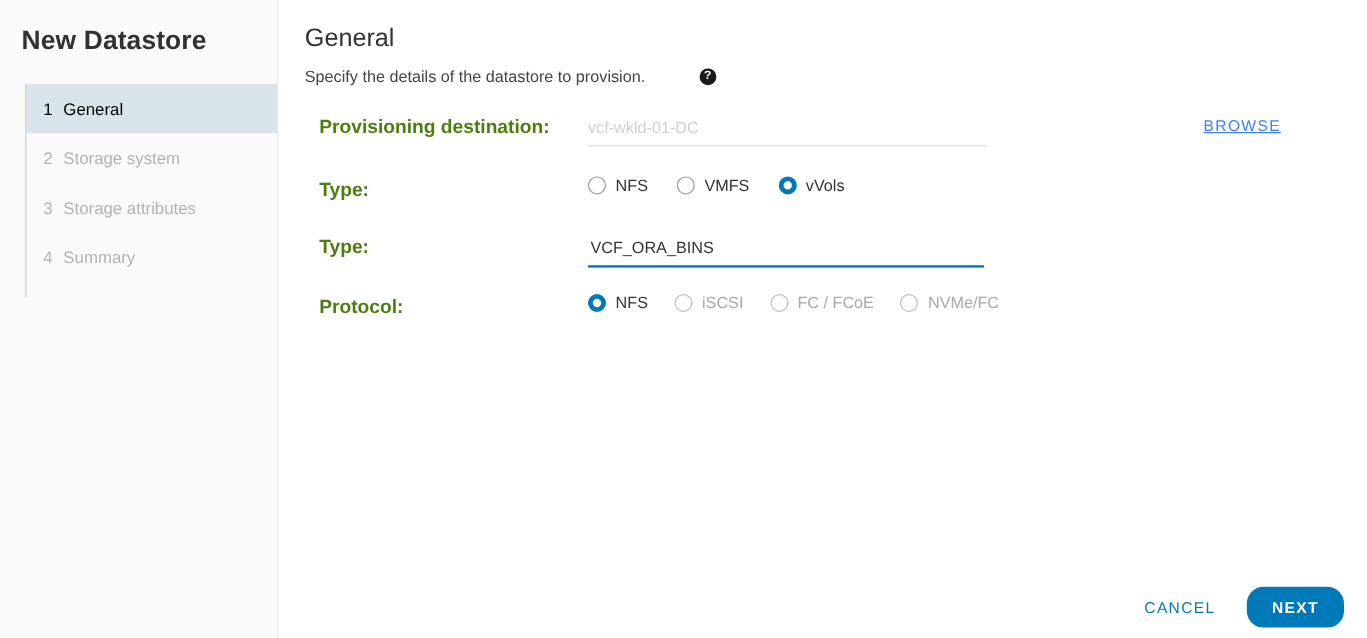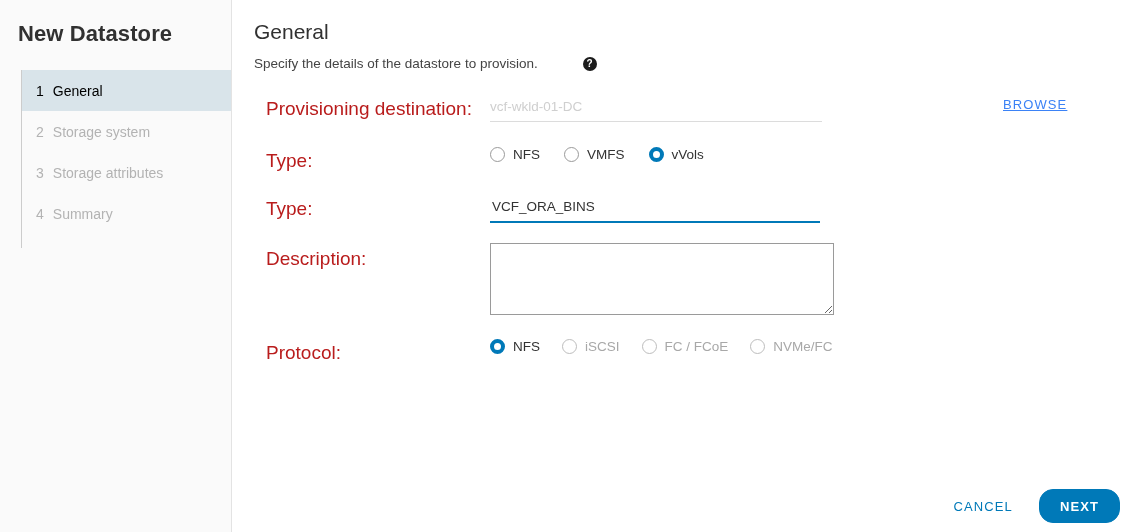--- a/index.html
+++ b/index.html
@@ -121,23 +121,23 @@
     padding-top: 22px;
   }
   .form-row {
     display: flex;
     align-items: flex-start;
     position: relative;
   }
   .form-label {
     width: 224px;
     flex: 0 0 224px;
-    font-size: 19px;
-    font-weight: normal;
-    color: #b91c1c;
+    font-size: 16px;
+    font-weight: bold;
+    color: #4d7c0f;
     padding-top: 5px;
   }
   .form-control {
     flex: 1 1 auto;
     position: relative;
   }
 
   
   #row-destination { height: 52px; }
   #destination-input {
@@ -349,26 +349,20 @@
         </div>
       </div>
 
       <div class="form-row" id="row-name">
         <div class="form-label">Type:</div>
         <div class="form-control">
           <input id="name-input" type="text" value="VCF_ORA_BINS" style="">
         </div>
       </div>
 
-      <div class="form-row" id="row-description">
-        <div class="form-label">Description:</div>
-        <div class="form-control">
-          <textarea id="description-input" placeholder="" style=""></textarea>
-        </div>
-      </div>
 
       <div class="form-row" id="row-protocol">
         <div class="form-label">Protocol:</div>
         <div class="form-control">
           <div class="radio-group">
             <div class="radio checked">
               <span class="radio-circle"></span>
               <span class="radio-label">NFS</span>
             </div>
             <div class="radio disabled">

